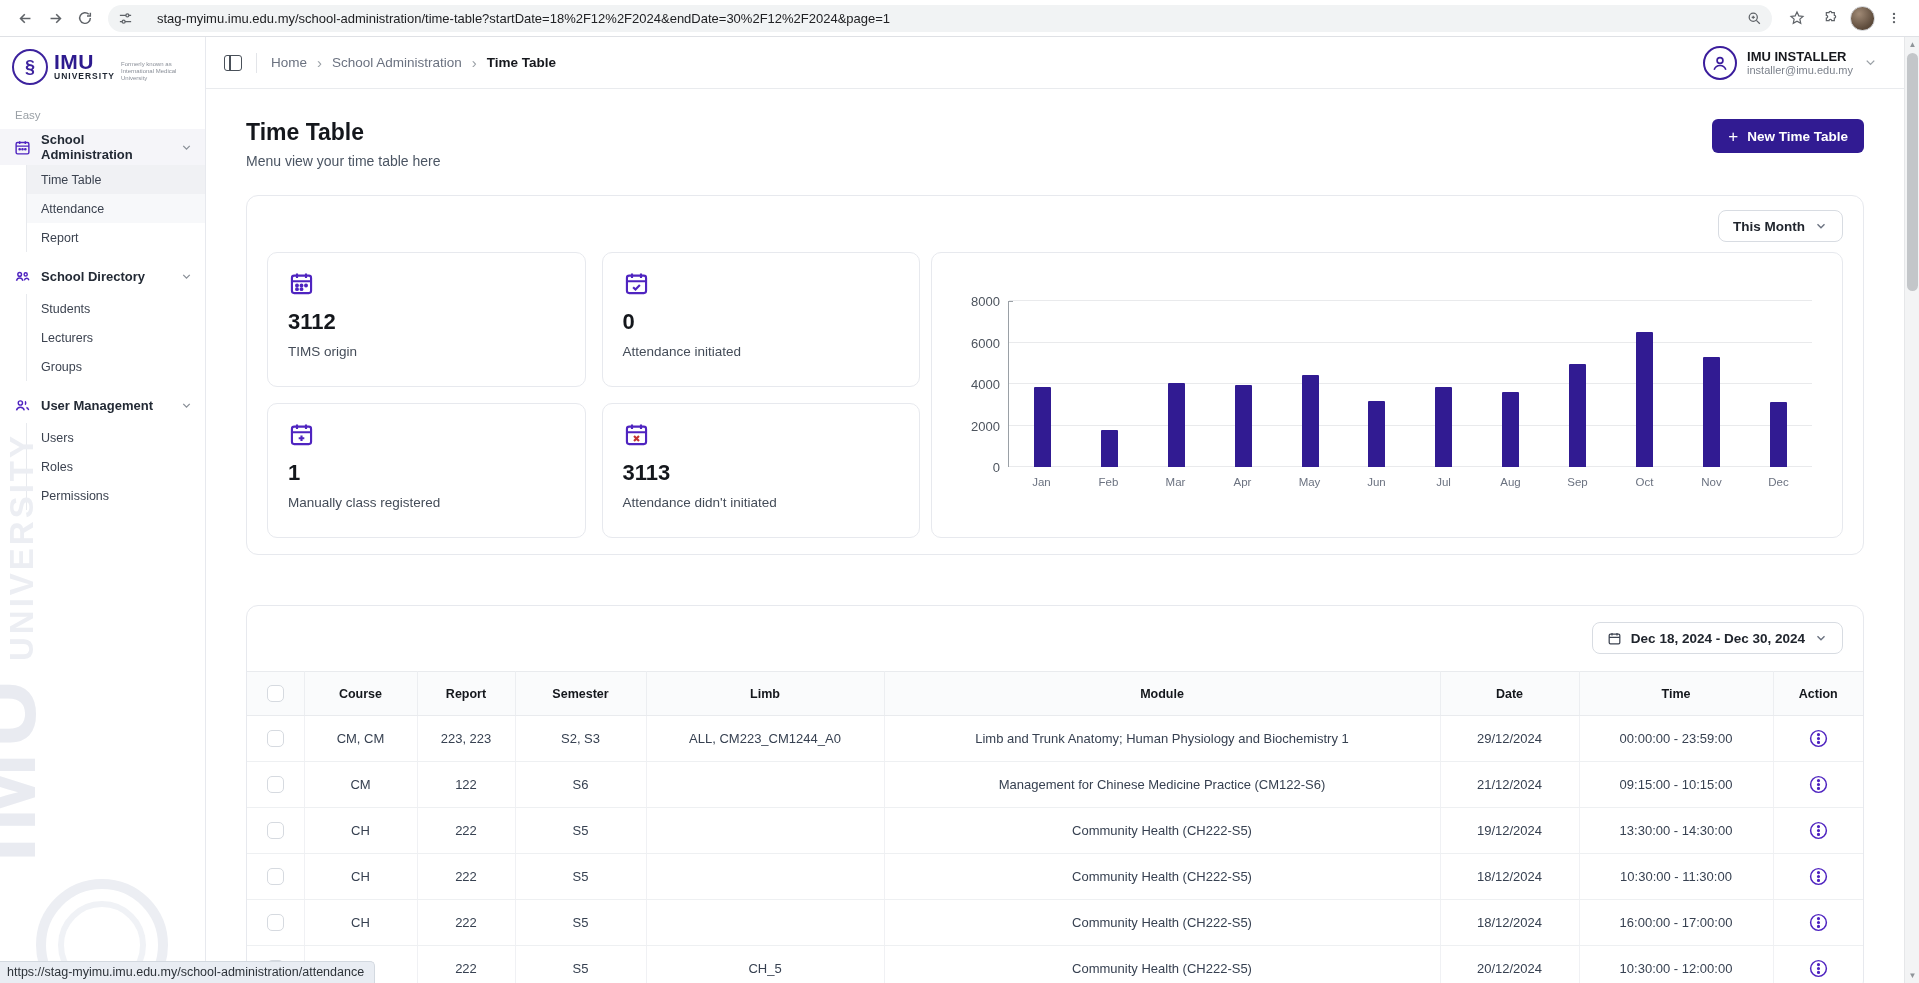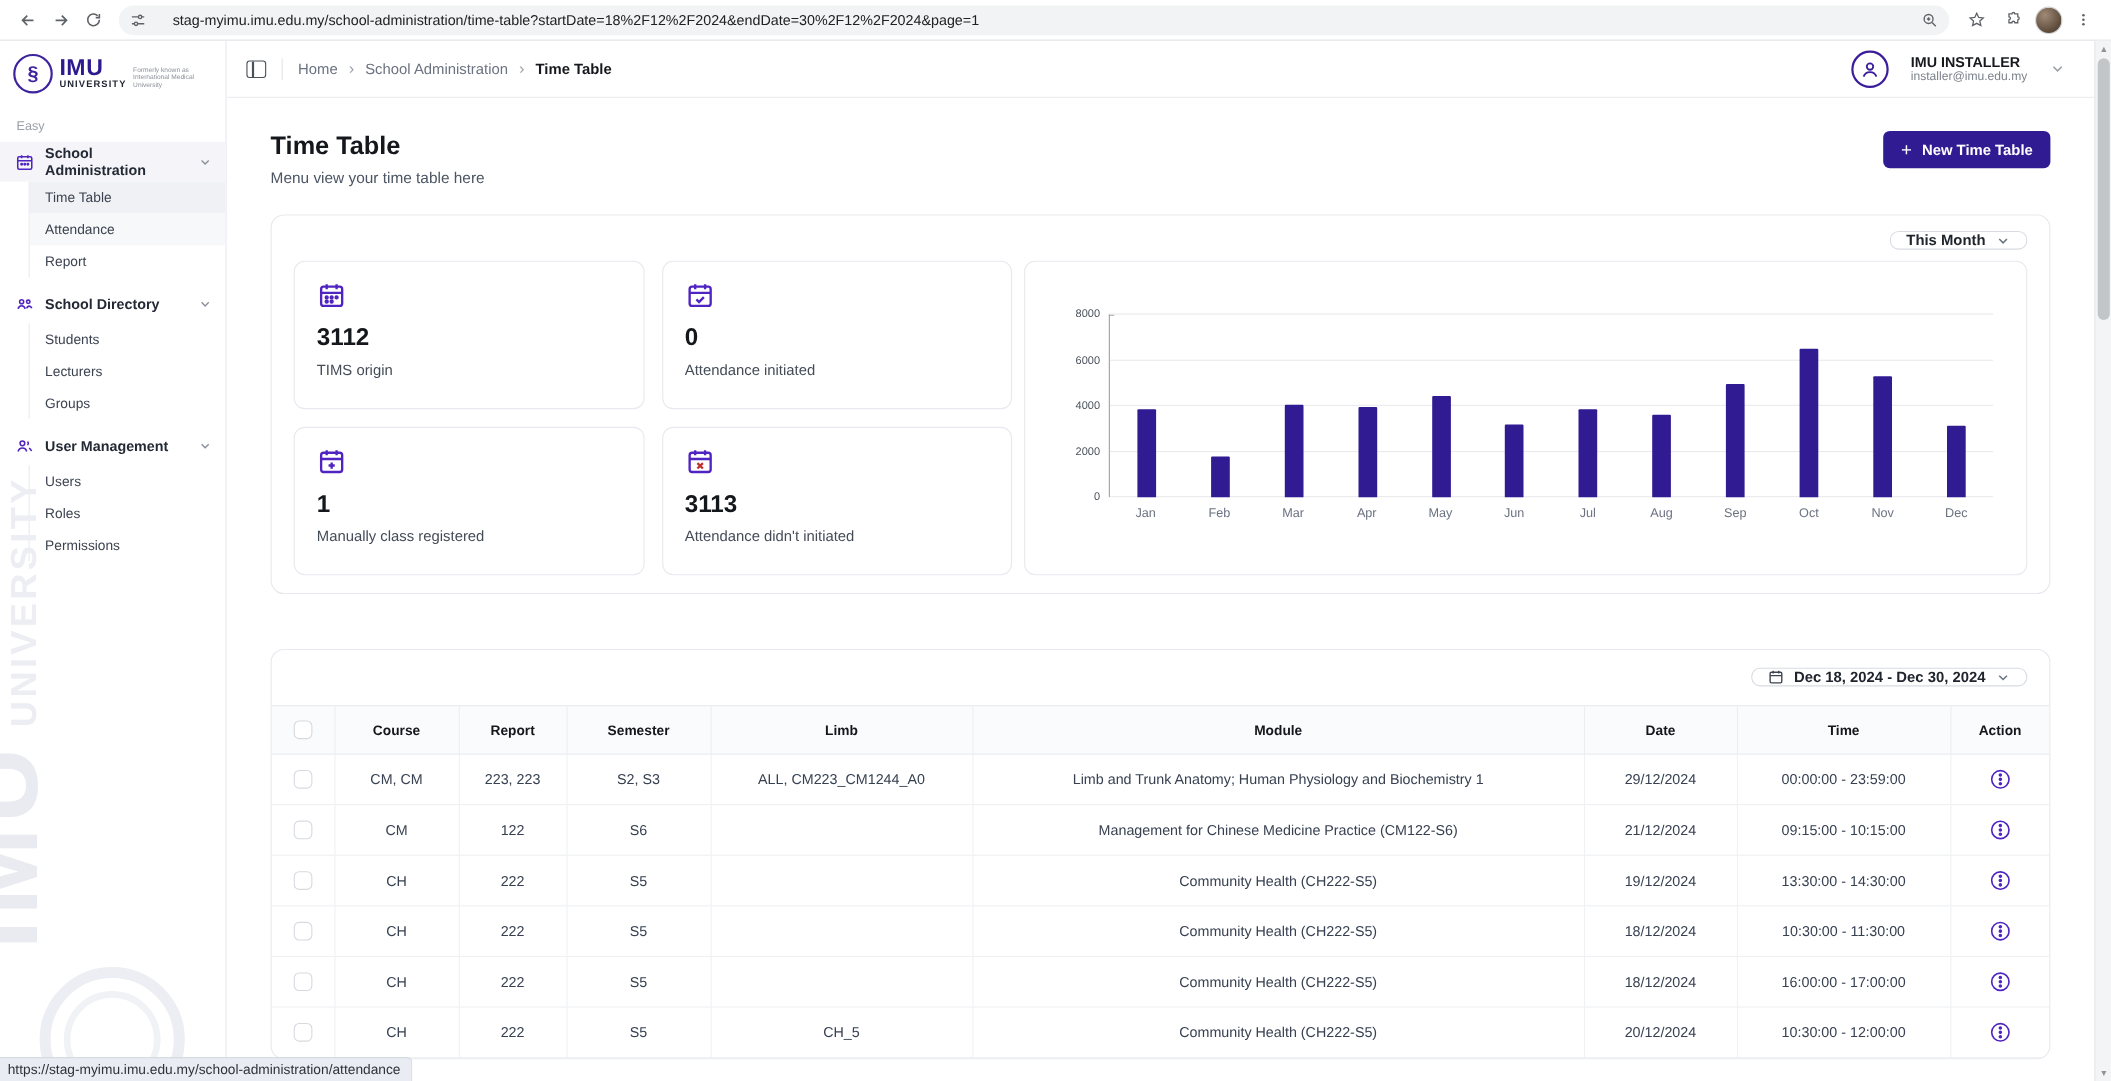--- a/index.html
+++ b/index.html
@@ -42,48 +42,48 @@
 
   
   .main { flex:1; display:flex; flex-direction:column; min-width:0; padding-right:15px; }
   .topbar { height:52px; background:#fff; border-bottom:1px solid #e9ebee; display:flex; align-items:center; padding:0 26px 0 18px; flex:0 0 auto; }
   .panel-toggle { width:18px; height:16px; border:1.8px solid #495059; border-radius:3px; position:relative; }
   .panel-toggle::after { content:""; position:absolute; top:0; bottom:0; left:4px; width:1.8px; background:#495059; }
   .bc-divider { width:1px; height:20px; background:#e3e5e9; margin:0 14px; }
   .crumbs { display:flex; align-items:center; gap:10px; font-size:13.5px; color:#6b7280; }
   .crumbs .sep { color:#9aa0a6; font-size:15px; }
   .crumb-current { color:#16181d; font-weight:700; }
-  .user-chip { margin-left:auto; display:flex; align-items:center; gap:20px; cursor:pointer; }
+  .user-chip { margin-left:auto; display:flex; align-items:center; gap:10px; cursor:pointer; }
   .user-avatar { width:34px; height:34px; border-radius:50%; border:2.5px solid #3b1d9c; display:flex; align-items:center; justify-content:center; }
   .user-name { font-size:13px; font-weight:800; color:#16181d; line-height:15px; }
   .user-email { font-size:11px; color:#7c828c; line-height:13px; }
 
   .content { flex:1; overflow:hidden; padding:0 40px; background:#fff; }
   .page-head { display:flex; align-items:flex-start; margin-top:30px; }
   .page-title { font-size:23px; font-weight:800; color:#14171c; }
   .page-sub { font-size:14px; color:#4b5563; margin-top:7px; }
   .btn-primary { margin-left:auto; height:34px; background:#311b92; color:#fff; border:none; border-radius:6px; font-size:13.5px; font-weight:700; display:flex; align-items:center; gap:9px; padding:0 16px; cursor:pointer; font-family:inherit; }
   .btn-primary .plus { font-size:17px; font-weight:400; line-height:1; }
 
   .card { background:#fff; border:1px solid #e7e9ee; border-radius:12px; }
   .overview-card { margin-top:26px; padding:14px 20px 16px; }
   .period-row { display:flex; justify-content:flex-end; }
-  .btn-outline { height:17px; background:#fff; border:1px solid #d8dce2; border-radius:8px; font-size:13.5px; font-weight:700; color:#20252d; display:flex; align-items:center; gap:9px; padding:0 14px; cursor:pointer; font-family:inherit; }
+  .btn-outline { height:32px; background:#fff; border:1px solid #d8dce2; border-radius:8px; font-size:13.5px; font-weight:700; color:#20252d; display:flex; align-items:center; gap:9px; padding:0 14px; cursor:pointer; font-family:inherit; }
   .overview-body { display:flex; gap:11px; margin-top:10px; }
   .stats-grid { width:653px; flex:0 0 auto; display:grid; grid-template-columns:1fr 1fr; grid-auto-rows:1fr; gap:16px; height:286px; }
   .stat-card { border:1px solid #e7e9ee; border-radius:10px; padding:17px 20px; }
   .stat-value { font-size:22px; font-weight:800; color:#14171c; margin-top:12px; }
   .stat-label { font-size:13.5px; color:#444c58; margin-top:9px; }
 
   .chart-card { flex:1; border:1px solid #e7e9ee; border-radius:10px; height:286px; min-width:0; }
   .chart { margin:48px 30px 0 76px; }
   .plot { position:relative; height:166px; border-left:1px solid #9aa0a6; }
   .plot::before { content:""; position:absolute; top:0; left:-1px; width:5px; height:1px; background:#9aa0a6; }
   .gridline { position:absolute; left:0; right:0; height:1px; background:#e9eaec; }
-  .ytick { position:absolute; right:calc(100% + 9px); transform:translateY(50%); font-size:10px; color:#4d545e; }
+  .ytick { position:absolute; right:calc(100% + 9px); transform:translateY(50%); font-size:13px; color:#4d545e; }
   .bars { position:absolute; inset:0; display:flex; align-items:flex-end; justify-content:space-around; }
   .bar { width:17px; border-radius:1px 1px 0 0; }
   .xlabels { display:flex; justify-content:space-around; margin-top:9px; }
   .xlabels span { font-size:11.5px; color:#6b7280; width:40px; text-align:center; }
 
   
   .table-card { margin-top:50px; overflow:hidden; }
   .range-row { display:flex; justify-content:flex-end; padding:16px 20px 17px; }
   table { width:100%; border-collapse:collapse; table-layout:fixed; }
   thead th { background:#fafbfc; border-top:1px solid #e9ebee; border-bottom:1px solid #e9ebee; border-right:1px solid #eceef1; font-size:12.5px; font-weight:700; color:#14171c; height:44px; text-align:center; }

